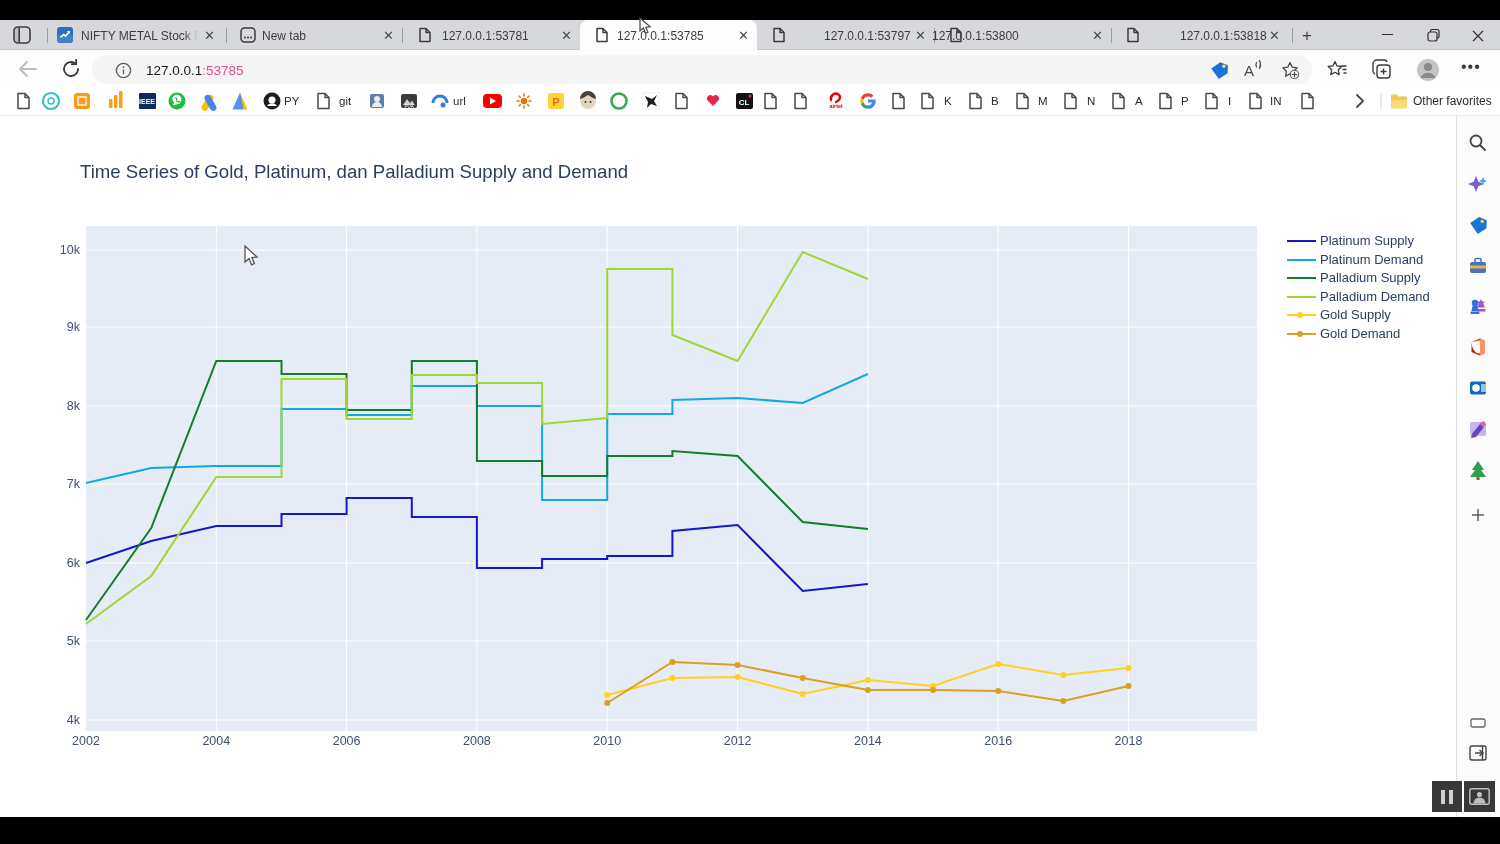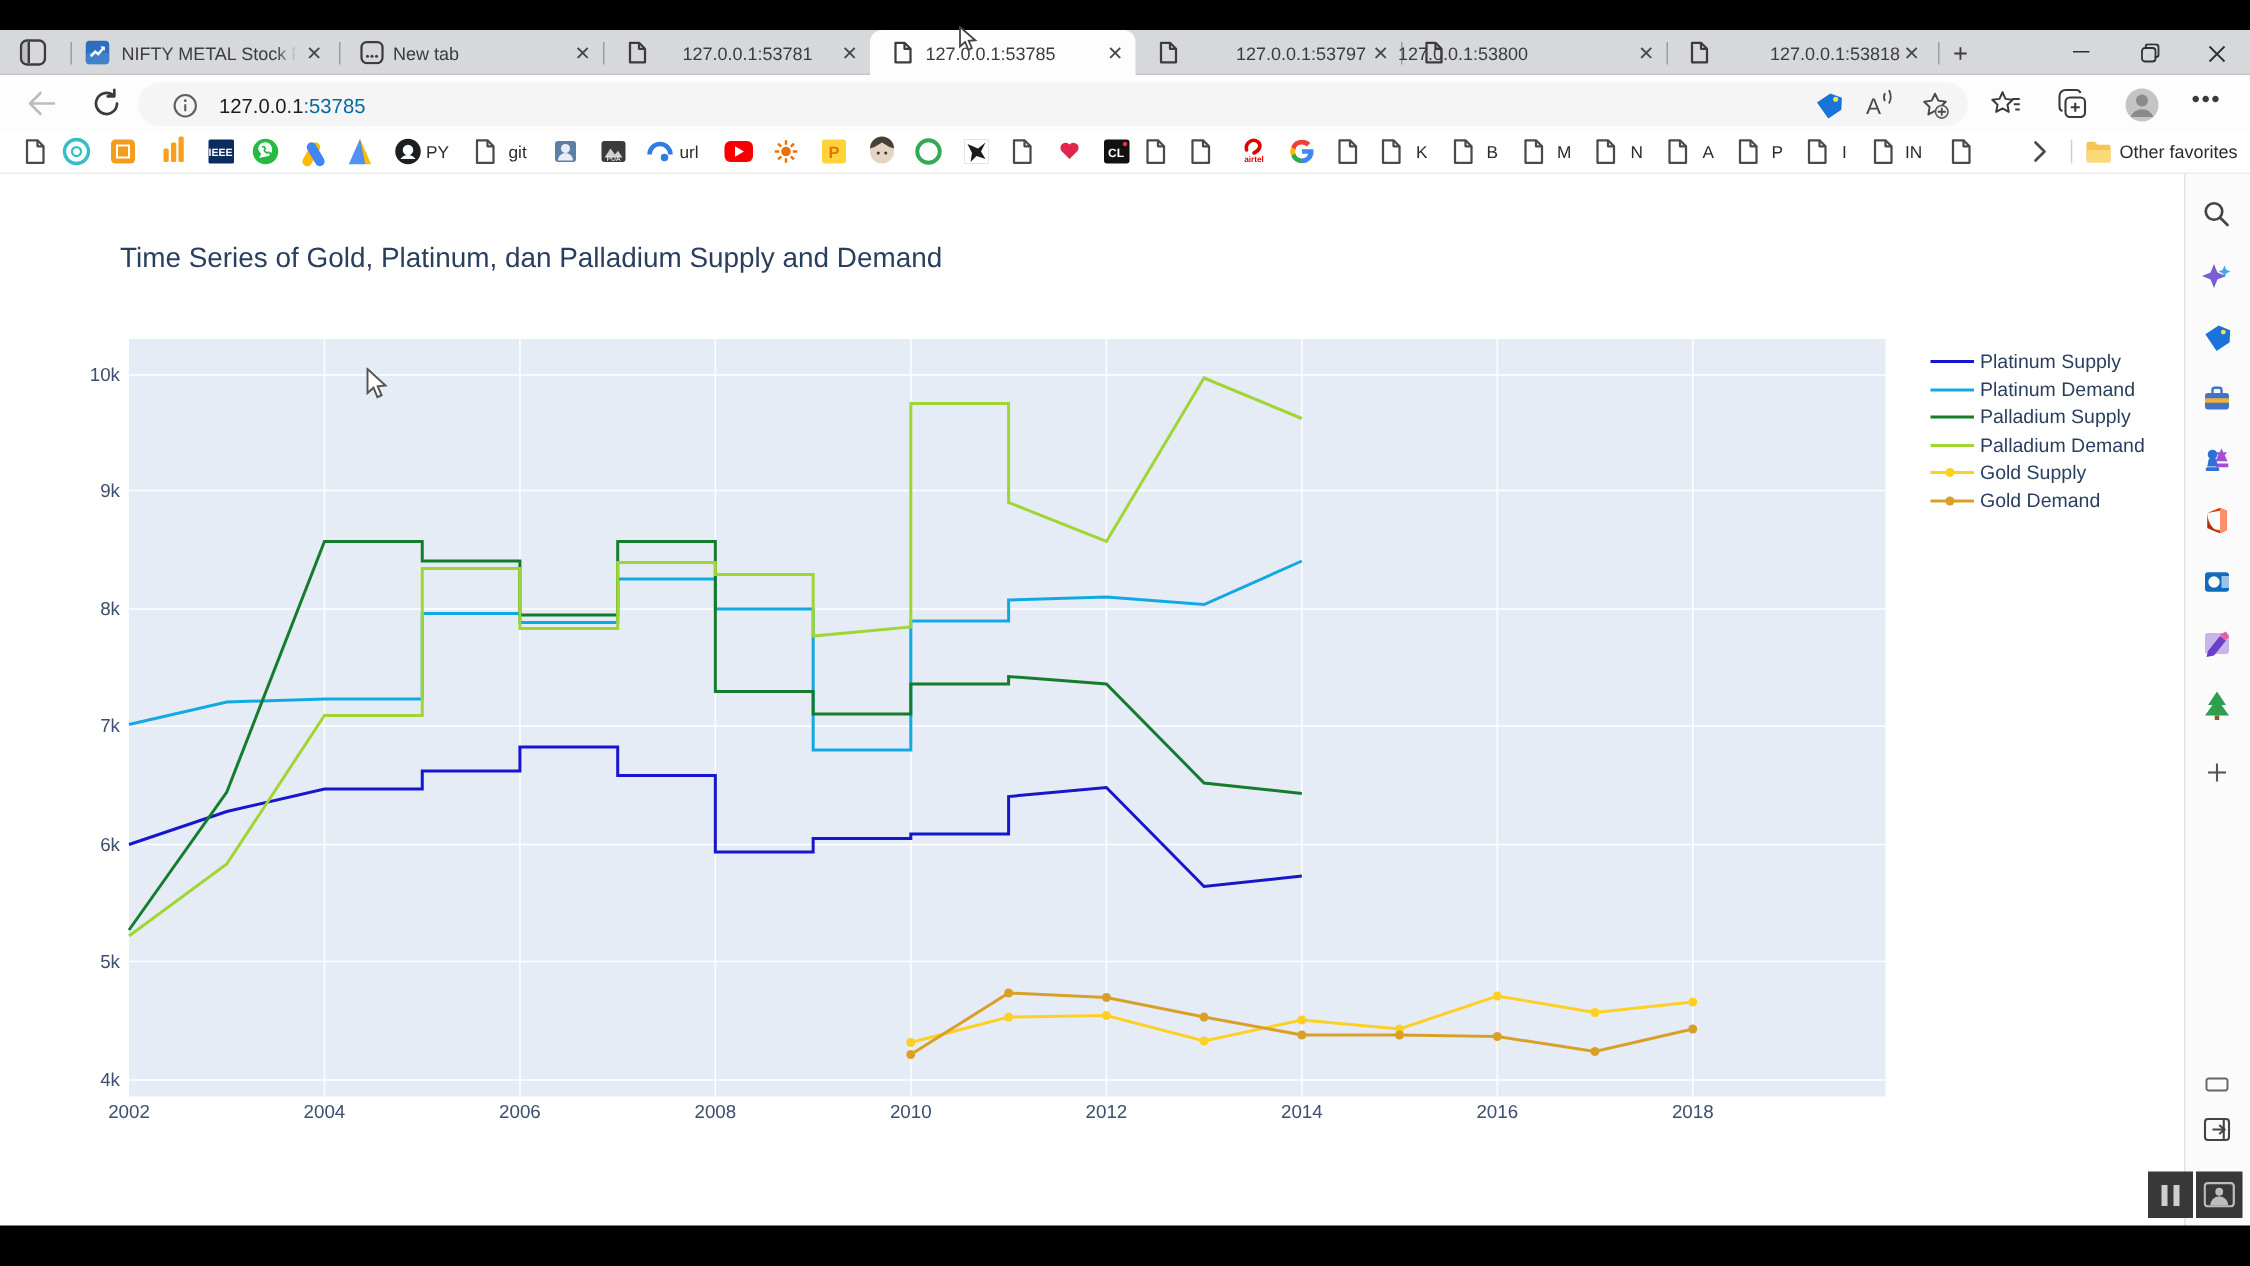--- a/index.html
+++ b/index.html
@@ -48,21 +48,21 @@
     <circle cx="11" cy="10.5" r="1" fill="#3c3c3c"></circle>
 </svg>
 <div class="tabtxt" style="left:262px">New tab</div>
 <div class="tabx" style="left:383px">✕</div>
 <div class="tabsep" style="left:402px"></div>
 
 <svg class="abs" style="left:417px;top:27px" width="16" height="16" viewBox="0 0 16 16">
  <path d="M3 1.5 h6 l4 4 v9 h-10 z" fill="none" stroke="#3c3c3c" stroke-width="1.5" stroke-linejoin="round"></path>
  <path d="M9 1.5 v4 h4" fill="none" stroke="#3c3c3c" stroke-width="1.5" stroke-linejoin="round"></path>
 </svg>
-<div class="tabtxt" style="left:455px">127.0.0.1:53781</div>
+<div class="tabtxt" style="left:442px">127.0.0.1:53781</div>
 <div class="tabx" style="left:561px">✕</div>
 
 <div class="abs" style="left:580px;top:20px;width:177px;height:30px;background:#fdfdfd;border-radius:8px 8px 0 0;"></div>
 <svg class="abs" style="left:594px;top:27px" width="16" height="16" viewBox="0 0 16 16">
  <path d="M3 1.5 h6 l4 4 v9 h-10 z" fill="none" stroke="#3c3c3c" stroke-width="1.5" stroke-linejoin="round"></path>
  <path d="M9 1.5 v4 h4" fill="none" stroke="#3c3c3c" stroke-width="1.5" stroke-linejoin="round"></path>
 </svg>
 <div class="tabtxt" style="left:617px">127.0.0.1:53785</div>
 <div class="tabx" style="left:738px">✕</div>
 
@@ -109,21 +109,21 @@
  <path d="M17 10 a7 7 0 1 1 -2.2 -5.1" stroke="#3a3a3a" stroke-width="1.8" fill="none" stroke-linecap="round"></path>
  <path d="M15.2 0.8 v4.4 h-4.4" stroke="#3a3a3a" stroke-width="1.8" fill="none" stroke-linejoin="round" stroke-linecap="round"></path>
 </svg>
 
 <div class="abs" style="left:92px;top:55px;width:1220px;height:29px;background:#f5f5f5;border-radius:15px;"></div>
 <svg class="abs" style="left:115px;top:62px" width="17" height="17" viewBox="0 0 16 16">
  <circle cx="8" cy="8" r="6.7" fill="none" stroke="#5f5f5f" stroke-width="1.3"></circle>
  <line x1="8" y1="7" x2="8" y2="11.4" stroke="#5f5f5f" stroke-width="1.3"></line>
  <circle cx="8" cy="4.8" r="0.9" fill="#5f5f5f"></circle>
 </svg>
-<div class="abs" style="left:146px;top:63px;font-size:13.5px;color:#1b1b1b">127.0.0.1<span style="color:#0369a1">:53785</span></div>
+<div class="abs" style="left:146px;top:63px;font-size:13.5px;color:#1b1b1b">127.0.0.1<span style="color:#ec4899">:53785</span></div>
 
 <svg class="abs" style="left:1209px;top:61px" width="20" height="19" viewBox="0 0 20 19">
  <path d="M2 8.5 L10 1.2 L18 3 L18.8 11 L11 18 Z" fill="#1a73d8" transform="rotate(8 10 10)"></path>
  <circle cx="14.8" cy="5.2" r="1.7" fill="#f7e24b"></circle>
 </svg>
 <svg class="abs" style="left:1243px;top:59px" width="24" height="22" viewBox="0 0 24 22">
 <text x="1" y="17" font-size="15" fill="#4a4a4a">A</text>
 <path d="M13.5 8 a5 5 0 0 1 0 -4.5 M16.5 9.5 a9 9 0 0 0 0 -8" fill="none" stroke="#4a4a4a" stroke-width="1.2" stroke-linecap="round"></path>
 </svg>
 <svg class="abs" style="left:1281px;top:61px" width="19" height="19" viewBox="0 0 19 19">

